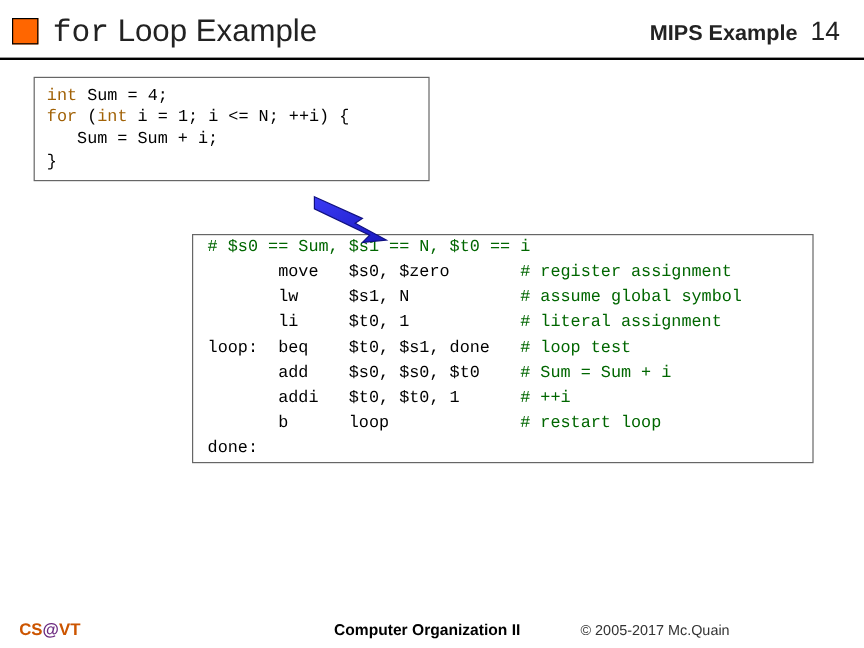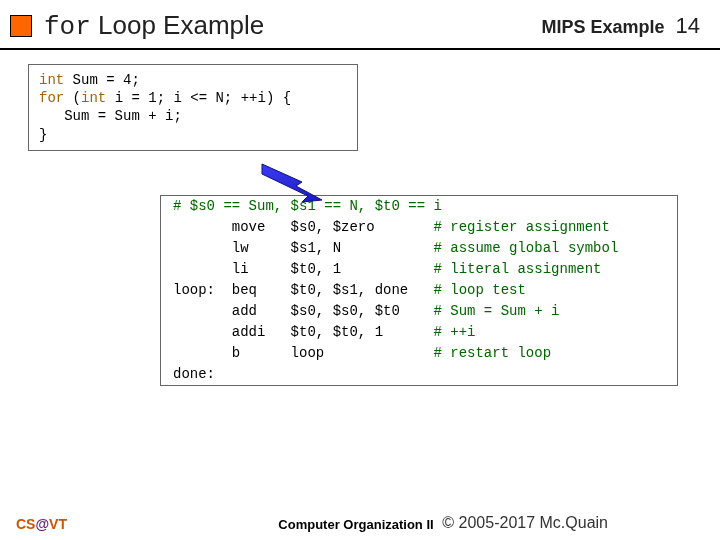--- a/index.html
+++ b/index.html
@@ -94,21 +94,21 @@
   .footer-left .at { color: #6a287e; font-weight: bold; }
   .footer-center {
     position: absolute;
     left: 50%;
     transform: translateX(-50%);
     bottom: 0;
     font-weight: bold;
     font-size: 13px;
     margin-left: 44px;
   }
-  .footer-right { color: #333; font-size: 16px; }
+  .footer-right { color: #333; font-size: 12px; }
 </style>
 </head>
 <body>
 
 <div class="slide">
 
   <div class="header">
     <div class="bullet-square"></div>
     <div class="title">
       <span class="mono">for</span><span> Loop Example</span>

